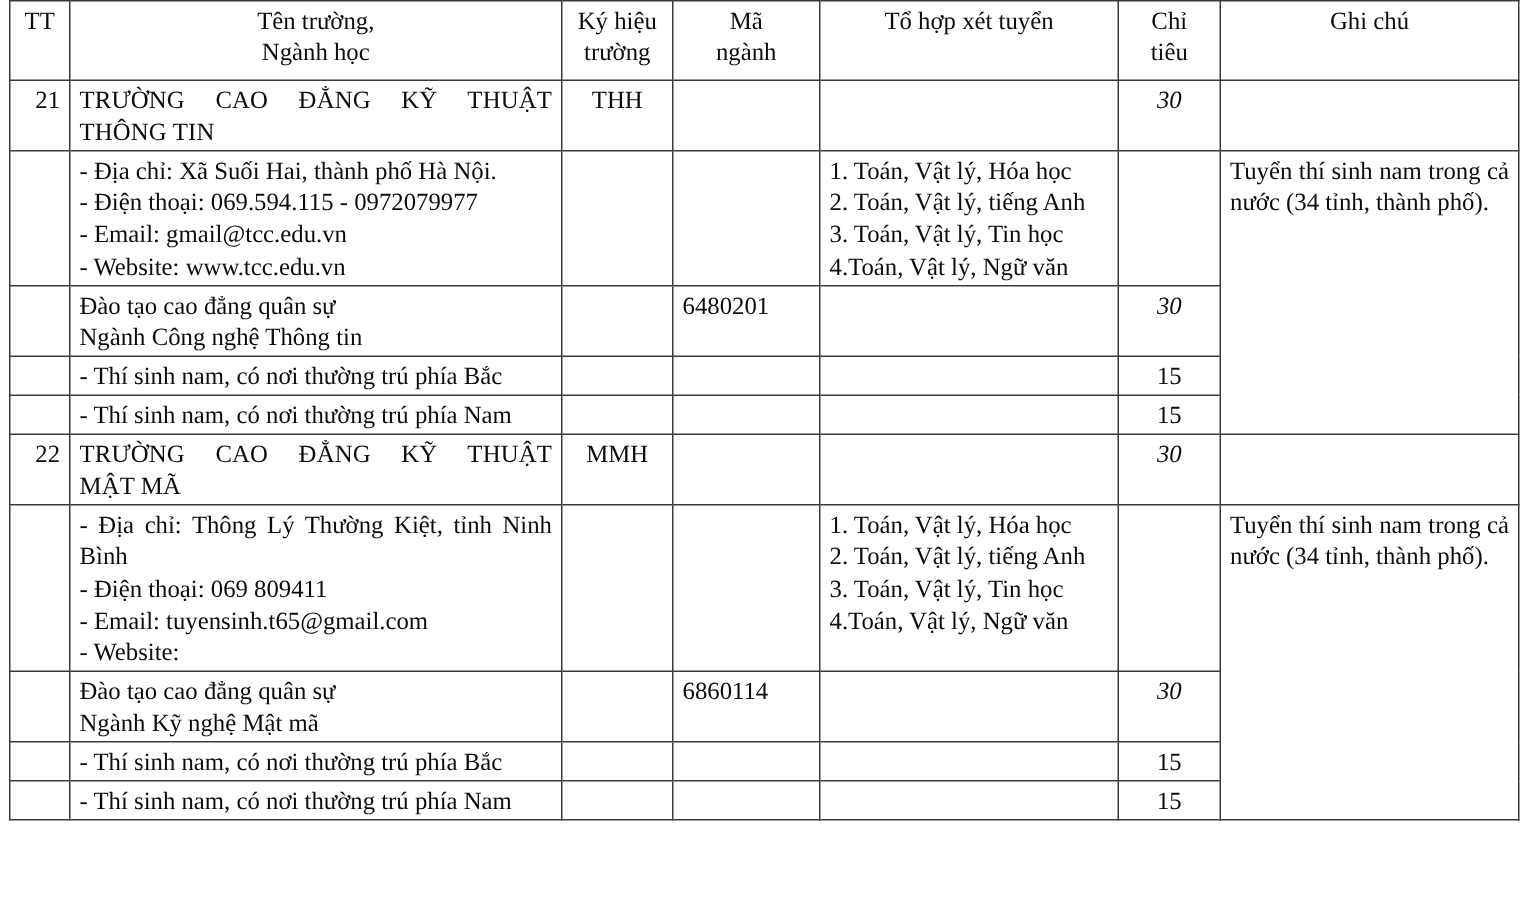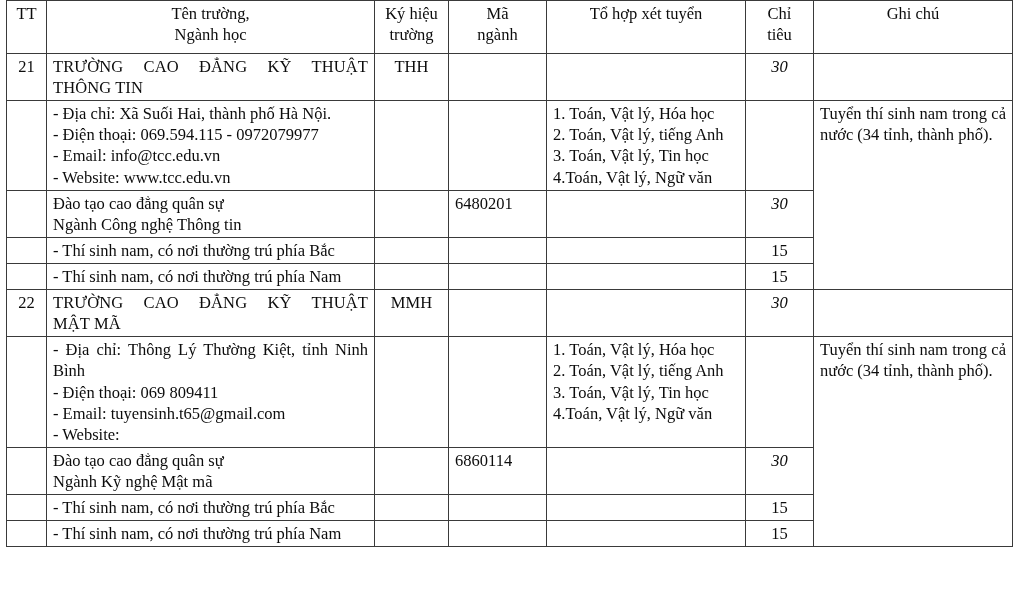--- a/index.html
+++ b/index.html
@@ -32,21 +32,21 @@
   col.c-quota{width:68px}
   col.c-note{width:199px}
 
   thead th{
     text-align:center;vertical-align:middle;
     font-weight:700;font-size:17px;line-height:1.25;
     padding:6px 4px;height:48px;
   }
   .hdr-two{white-space:pre-line;}
 
-  .c-center{text-align:center;margin-left:35px;}
+  .c-center{text-align:right;margin-left:35px;}
   .v-mid{vertical-align:middle;}
   .bold{font-weight:700;}
 
   .school-name{
     font-weight:700;font-size:17px;
     text-align:justify;text-align-last:justify;
     line-height:1.25;letter-spacing:.1px;
     padding-top:4px;padding-bottom:4px;
   }
   .school-name .ln2{text-align-last:left;display:block;}
@@ -115,21 +115,21 @@
         <td class="empty"></td>
         <td class="quota">30</td>
         <td class="empty"></td>
       </tr>
 
       <tr>
         <td class="empty"></td>
         <td class="contact">
           <span class="line just">- Địa chỉ: Xã Suối Hai, thành phố Hà Nội.</span>
           <span class="line">- Điện thoại: 069.594.115 - 0972079977</span>
-          <span class="line">- Email: info@tcc.edu.vn</span>
+          <span class="line">- Email: gmail@tcc.edu.vn</span>
           <span class="line">- Website: www.tcc.edu.vn</span>
         </td>
         <td class="empty"></td>
         <td class="empty"></td>
         <td class="comb">
           <span class="line">1. Toán, Vật lý, Hóa học</span>
           <span class="line">2. Toán, Vật lý, tiếng Anh</span>
           <span class="line">3. Toán, Vật lý, Tin học</span>
           <span class="line">4.Toán, Vật lý, Ngữ văn</span>
         </td>

